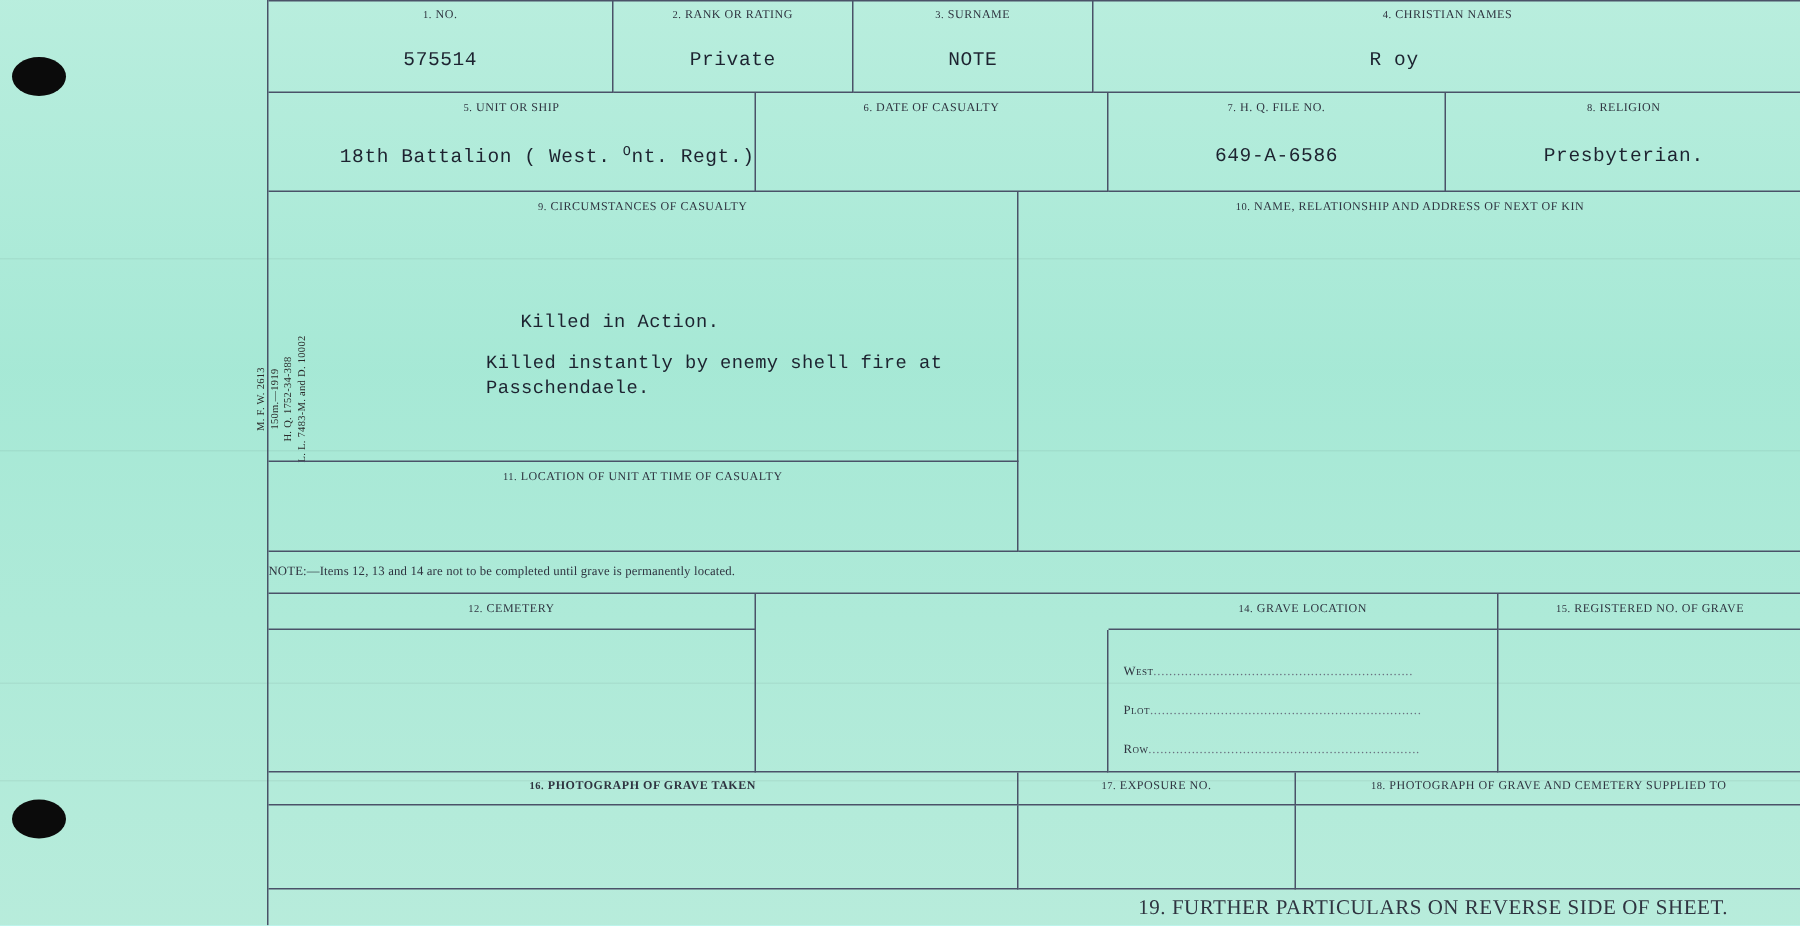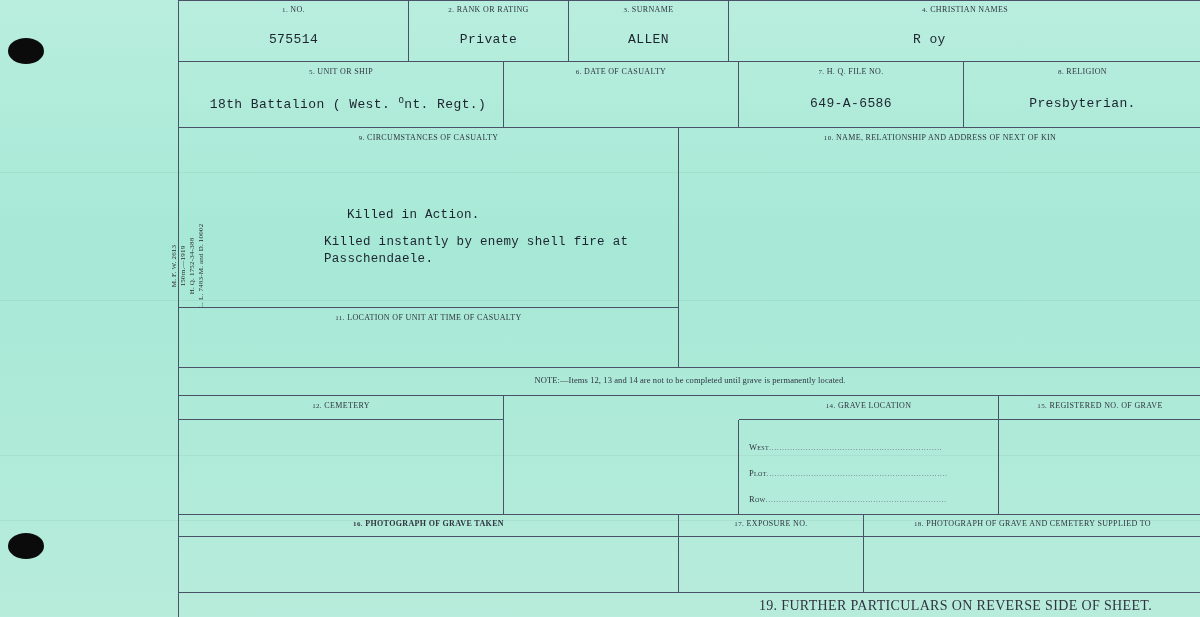--- a/index.html
+++ b/index.html
@@ -99,27 +99,26 @@
     font-size: 7px;
   }
   .val {
     font-family: "Liberation Mono", monospace;
     font-size: 13px;
     color: #1d2330;
     text-align: center;
     letter-spacing: 0.4px;
   }
   .val.left {
-    text-align: center;
+    text-align: right;
     padding-left: 14px;
   }
   .note {
     position: absolute;
     width: 1022px;
-    text-align: center;
     font-size: 8.5px;
     color: #2f3440;
     letter-spacing: 0.1px;
   }
   .circ-text {
     position: absolute;
     font-family: "Liberation Mono", monospace;
     font-size: 12.5px;
     color: #1d2330;
     letter-spacing: 0.3px;
@@ -193,21 +192,21 @@
         <span>Rank or Rating</span>
       </div>
       <div class="val" style="margin-top:18px;">Private</div>
     </div>
 
     <div class="cell" style="left:390px; top:0px; width:160px; height:62px;">
       <div class="hdr">
         <span class="num">3.</span>
         <span>Surname</span>
       </div>
-      <div class="val" style="margin-top:18px;">ALLEN</div>
+      <div class="val" style="margin-top:18px;">NOTE</div>
     </div>
 
     <div class="cell" style="left:550px; top:0px; width:472px; height:62px; border-right:none;">
       <div class="hdr">
         <span class="num">4.</span>
         <span>Christian Names</span>
       </div>
       <div class="val" style="margin-top:18px; text-align:left; padding-left:184px;">R oy</div>
     </div>
 

